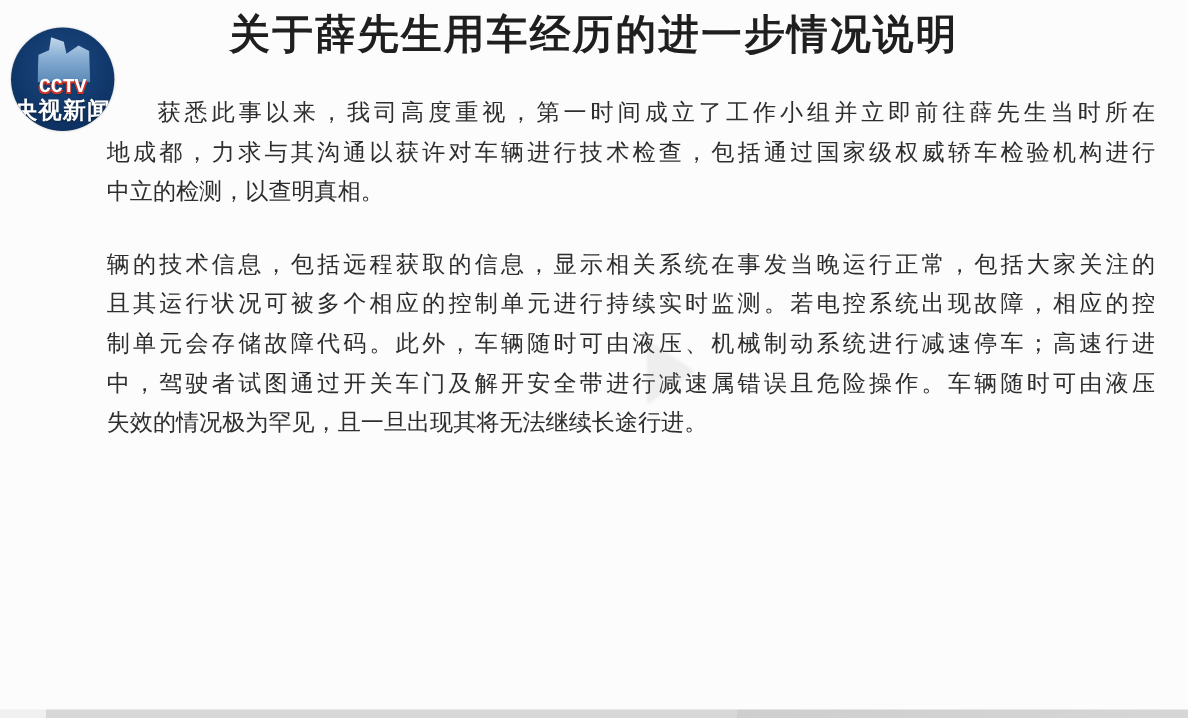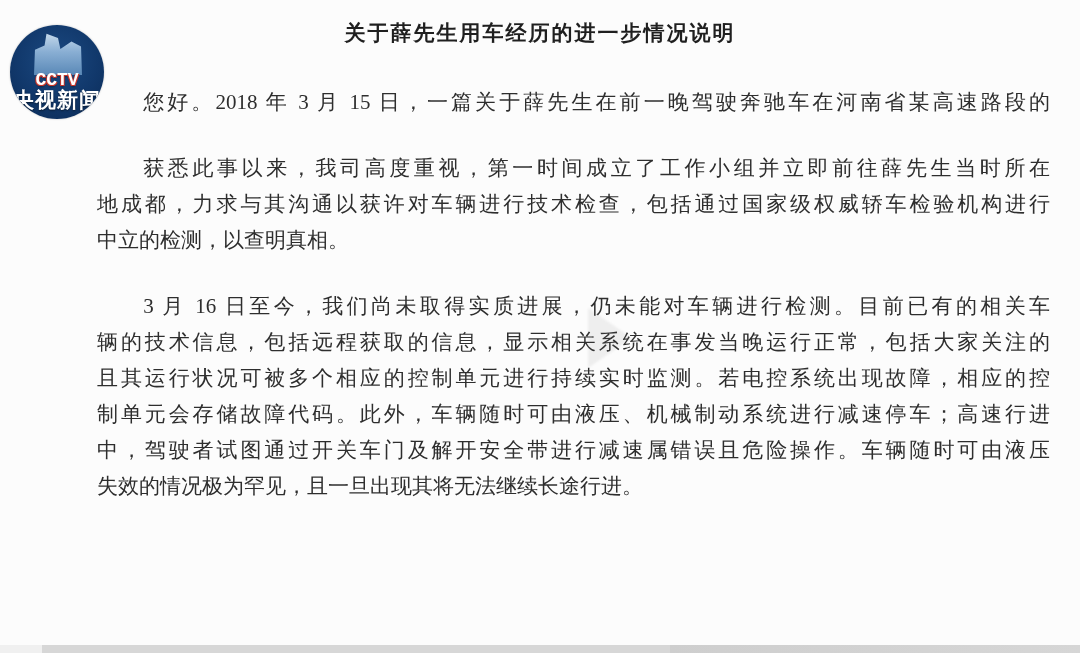--- a/index.html
+++ b/index.html
@@ -45,21 +45,21 @@
     text-align: center;
     font-weight: bold; font-size: 21px; line-height: 18px;
     color: #ffffff;
     text-shadow: 0 1px 2px rgba(0,0,0,.5);
     letter-spacing: 1px;
   }
   
   .title {
     padding-top: 12px;
     text-align: center;
-    font-size: 21px; line-height: 42px;
+    font-size: 37px; line-height: 42px;
     font-weight: bold;
     color: #1f1f1f;
     letter-spacing: 2px;
   }
   .content {
     padding-left: 97px;
     padding-right: 30px;
     color: #2e2e2e;
     font-size: 21px;
   }
@@ -106,29 +106,27 @@
     <div class="logo-building"></div>
     <div class="logo-cctv">CCTV</div>
     <div class="logo-cn">央视新闻</div>
   </div>
 
   <h1 class="title">关于薛先生用车经历的进一步情况说明</h1>
 
   <div class="content">
     <div>
         <div class="para">
-          <div class="line first">您好。2018 年 3 月 15 日，一篇关于薛先生在前一晚驾驶奔驰车在河南省某高速路段的</div>
         </div>
         <div class="para">
           <div class="line first">获悉此事以来，我司高度重视，第一时间成立了工作小组并立即前往薛先生当时所在</div>
           <div class="line">地成都，力求与其沟通以获许对车辆进行技术检查，包括通过国家级权威轿车检验机构进行</div>
           <div class="line last">中立的检测，以查明真相。</div>
         </div>
         <div class="para">
-          <div class="line first">3 月 16 日至今，我们尚未取得实质进展，仍未能对车辆进行检测。目前已有的相关车</div>
           <div class="line">辆的技术信息，包括远程获取的信息，显示相关系统在事发当晚运行正常，包括大家关注的</div>
           <div class="line">且其运行状况可被多个相应的控制单元进行持续实时监测。若电控系统出现故障，相应的控</div>
           <div class="line">制单元会存储故障代码。此外，车辆随时可由液压、机械制动系统进行减速停车；高速行进</div>
           <div class="line">中，驾驶者试图通过开关车门及解开安全带进行减速属错误且危险操作。车辆随时可由液压</div>
           <div class="line last">失效的情况极为罕见，且一旦出现其将无法继续长途行进。</div>
         </div>
       </div>
   </div>
 
   <div class="play-watermark"></div>

